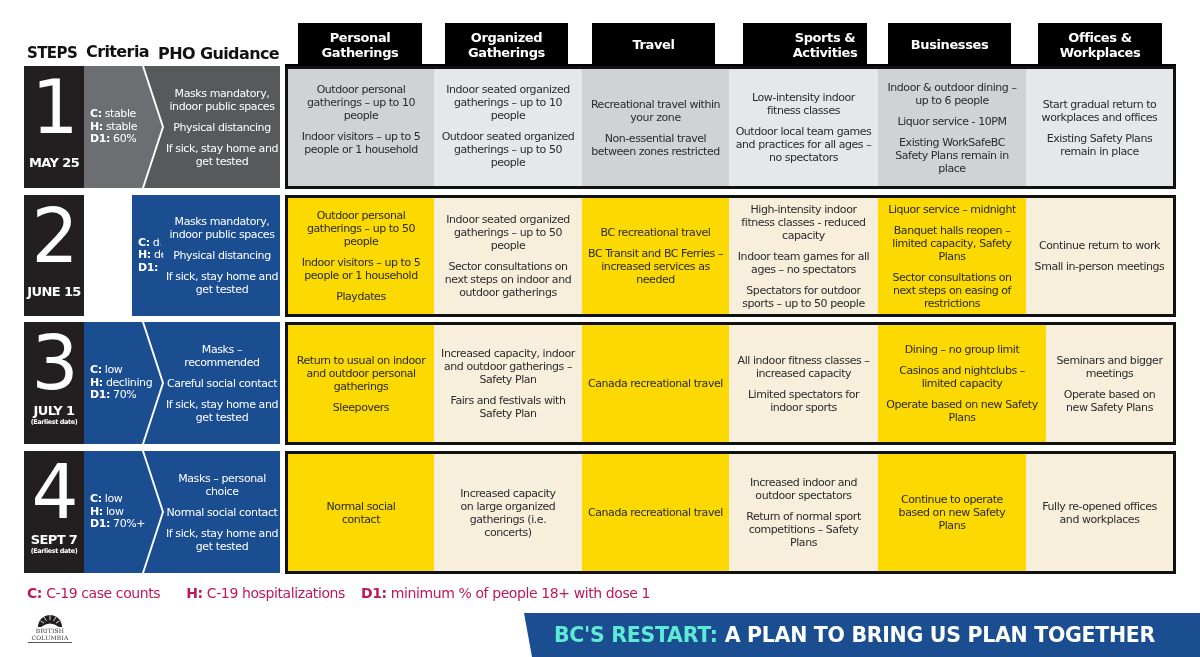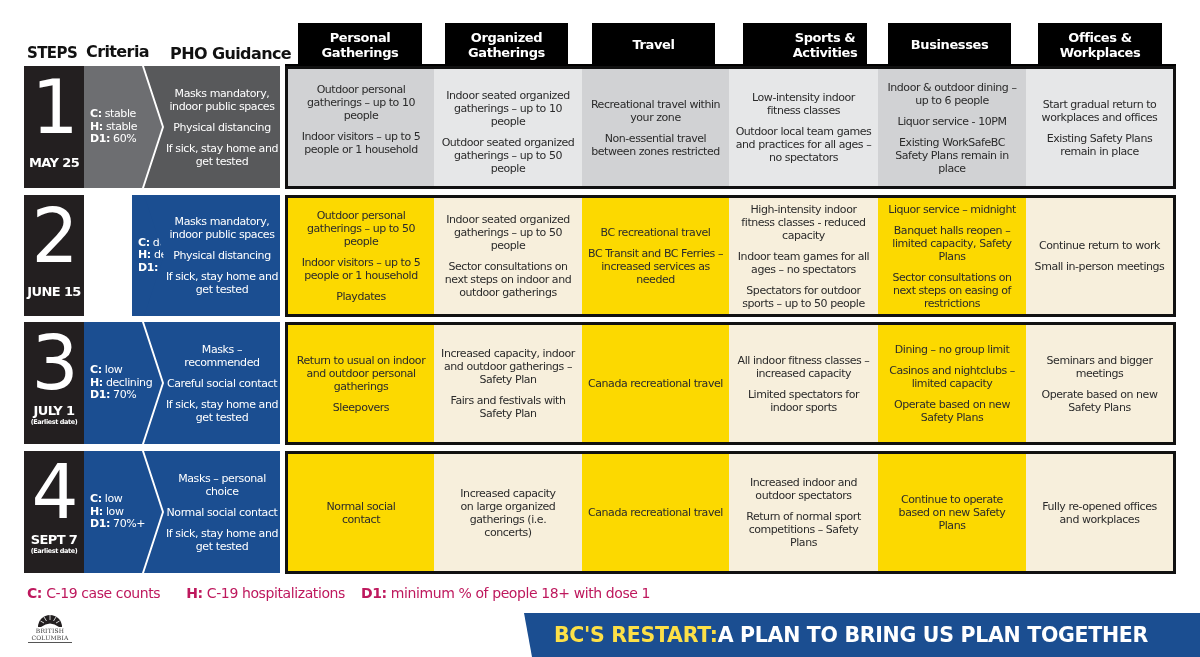--- a/index.html
+++ b/index.html
@@ -60,28 +60,28 @@
 
   .logo { position: absolute; left: 28px; top: 612px; width: 44px; height: 40px; text-align: center; }
   .logo-text { font-family: "DejaVu Serif", serif; font-size: 6px; line-height: 6.5px; letter-spacing: 0.2px; color: #333; }
 
   .banner {
     position: absolute; left: 524px; top: 613px; width: 676px; height: 44px; background: #1b4e91;
     clip-path: polygon(0 0, 100% 0, 100% 100%, 8px 100%);
     display: flex; align-items: center; padding-left: 30px;
     font-weight: bold; font-size: 20.5px; letter-spacing: -0.3px; color: #fff;
   }
-  .banner .accent { color: #fde047; }
+  .banner .accent { color: #5eead4; margin-right: 7px; }
 </style>
 </head>
 <body>
 
 <div class="col-heading" style="left:27px;">STEPS</div>
 <div class="col-heading" style="left:86px; top:42px; font-size:16px;">Criteria</div>
-<div class="col-heading" style="left:158px; font-size:16px;margin-left:12px;">PHO Guidance</div>
+<div class="col-heading" style="left:158px; font-size:16px;">PHO Guidance</div>
 
 <div class="tab" style="left:298px; width:124px;">
     <span style="white-space:pre-line;">Personal
 Gatherings</span>
   </div>
 <div class="tab" style="left:445px; width:123px;">
     <span style="white-space:pre-line;">Organized
 Gatherings</span>
   </div>
 <div class="tab" style="left:592px; width:123px;">
@@ -116,21 +116,21 @@
   <div class="pho-box" style="top:66px; height:122px; background:#58595b;">
     <span>Masks mandatory, indoor public spaces</span>
     <span>Physical distancing</span>
     <span>If sick, stay home and get tested</span>
   </div>
   <div class="grid-row" style="top:66px; height:123px;">
     <div class="cell" style="width:146px; background:#d1d2d4; justify-content:flex-start; padding-top:10px;">
       <span>Outdoor personal gatherings – up to 10 people</span>
       <span>Indoor visitors – up to 5 people or 1 household</span>
     </div>
-    <div class="cell" style="width:148px; background:#e6e7e8; justify-content:flex-start; padding-top:16px;">
+    <div class="cell" style="width:148px; background:#e6e7e8; justify-content:flex-start; padding-top:10px;">
       <span>Indoor seated organized gatherings – up to 10 people</span>
       <span>Outdoor seated organized gatherings – up to 50 people</span>
     </div>
     <div class="cell" style="width:147px; background:#d1d2d4;">
       <span>Recreational travel within your zone</span>
       <span>Non-essential travel between zones restricted</span>
     </div>
     <div class="cell" style="width:149px; background:#e6e7e8;">
       <span>Low-intensity indoor fitness classes</span>
       <span>Outdoor local team games and practices for all ages – no spectators</span>
@@ -222,21 +222,21 @@
       <span>Increased capacity, indoor and outdoor gatherings – Safety Plan</span>
       <span>Fairs and festivals with Safety Plan</span>
     </div>
     <div class="cell" style="width:147px; background:#fcd900;">
       <span>Canada recreational travel</span>
     </div>
     <div class="cell" style="width:149px; background:#f7efdc;">
       <span>All indoor fitness classes – increased capacity</span>
       <span>Limited spectators for indoor sports</span>
     </div>
-    <div class="cell" style="width:148px; background:#fcd900;">
+    <div class="cell" style="width:168px; background:#fcd900;">
       <span>Dining – no group limit</span>
       <span>Casinos and nightclubs – limited capacity</span>
       <span>Operate based on new Safety Plans</span>
     </div>
     <div class="cell" style="flex:1 1 auto; background:#f7efdc;">
       <span>Seminars and bigger meetings</span>
       <span>Operate based on new Safety Plans</span>
     </div>
   </div>
 </div>

